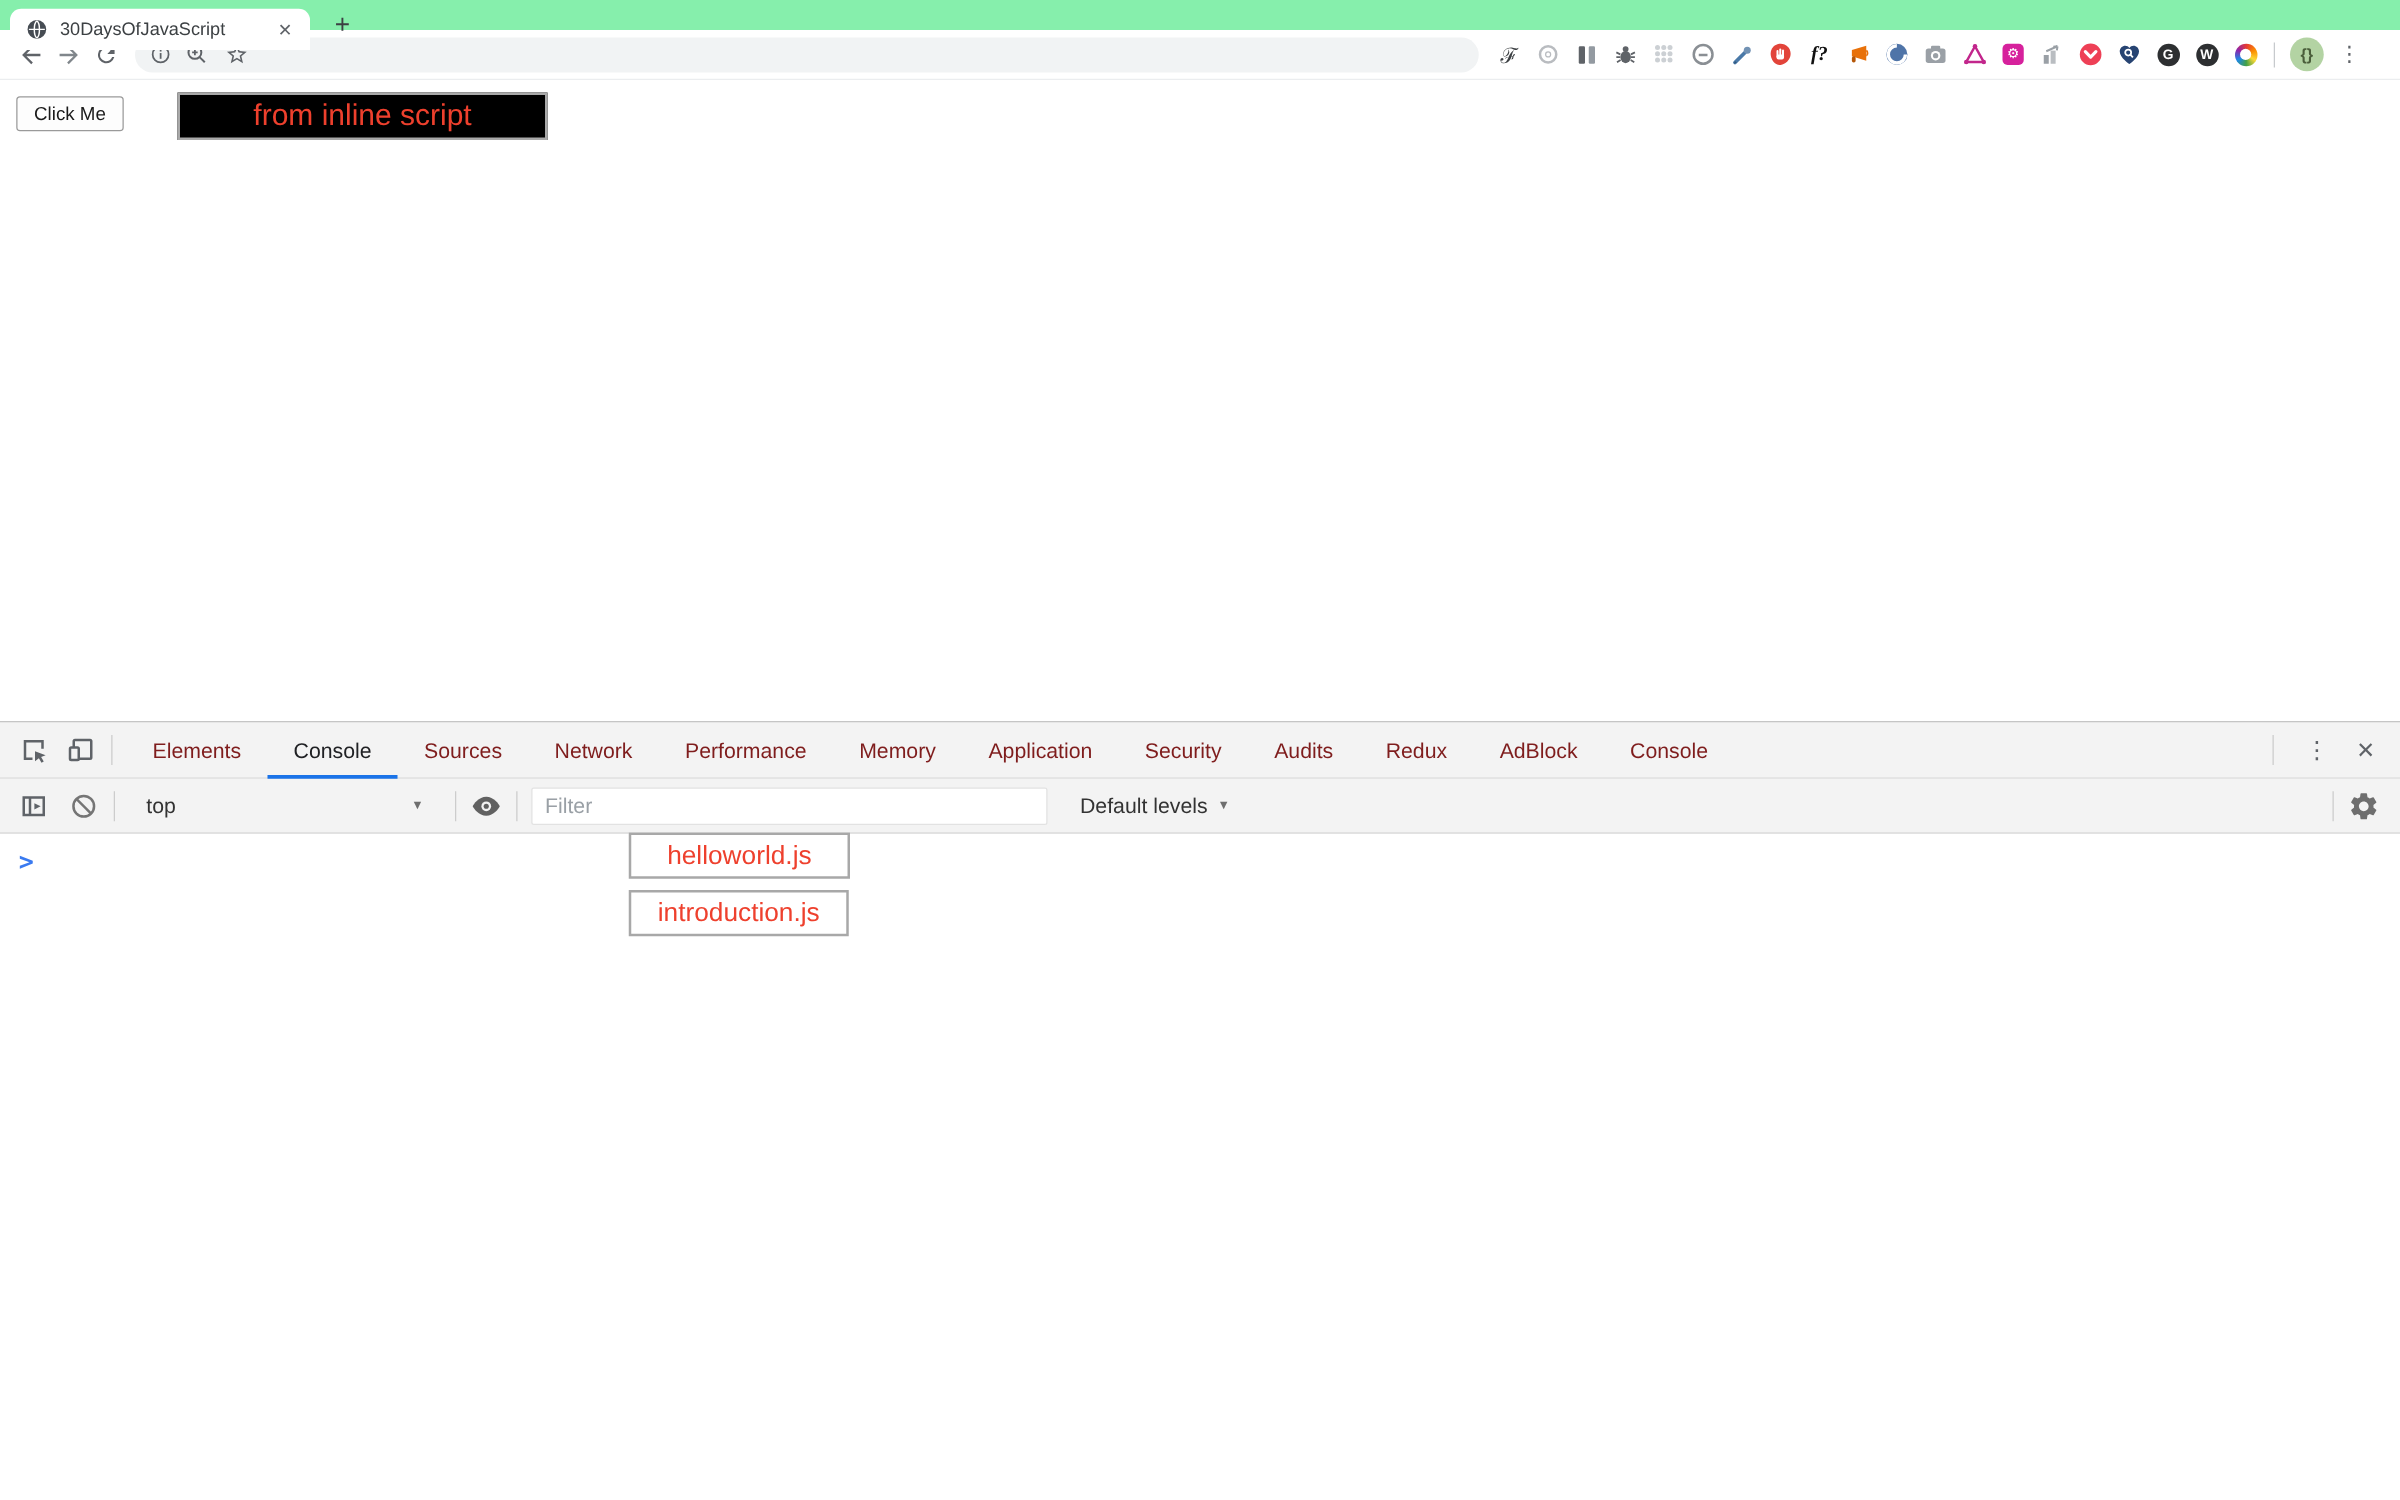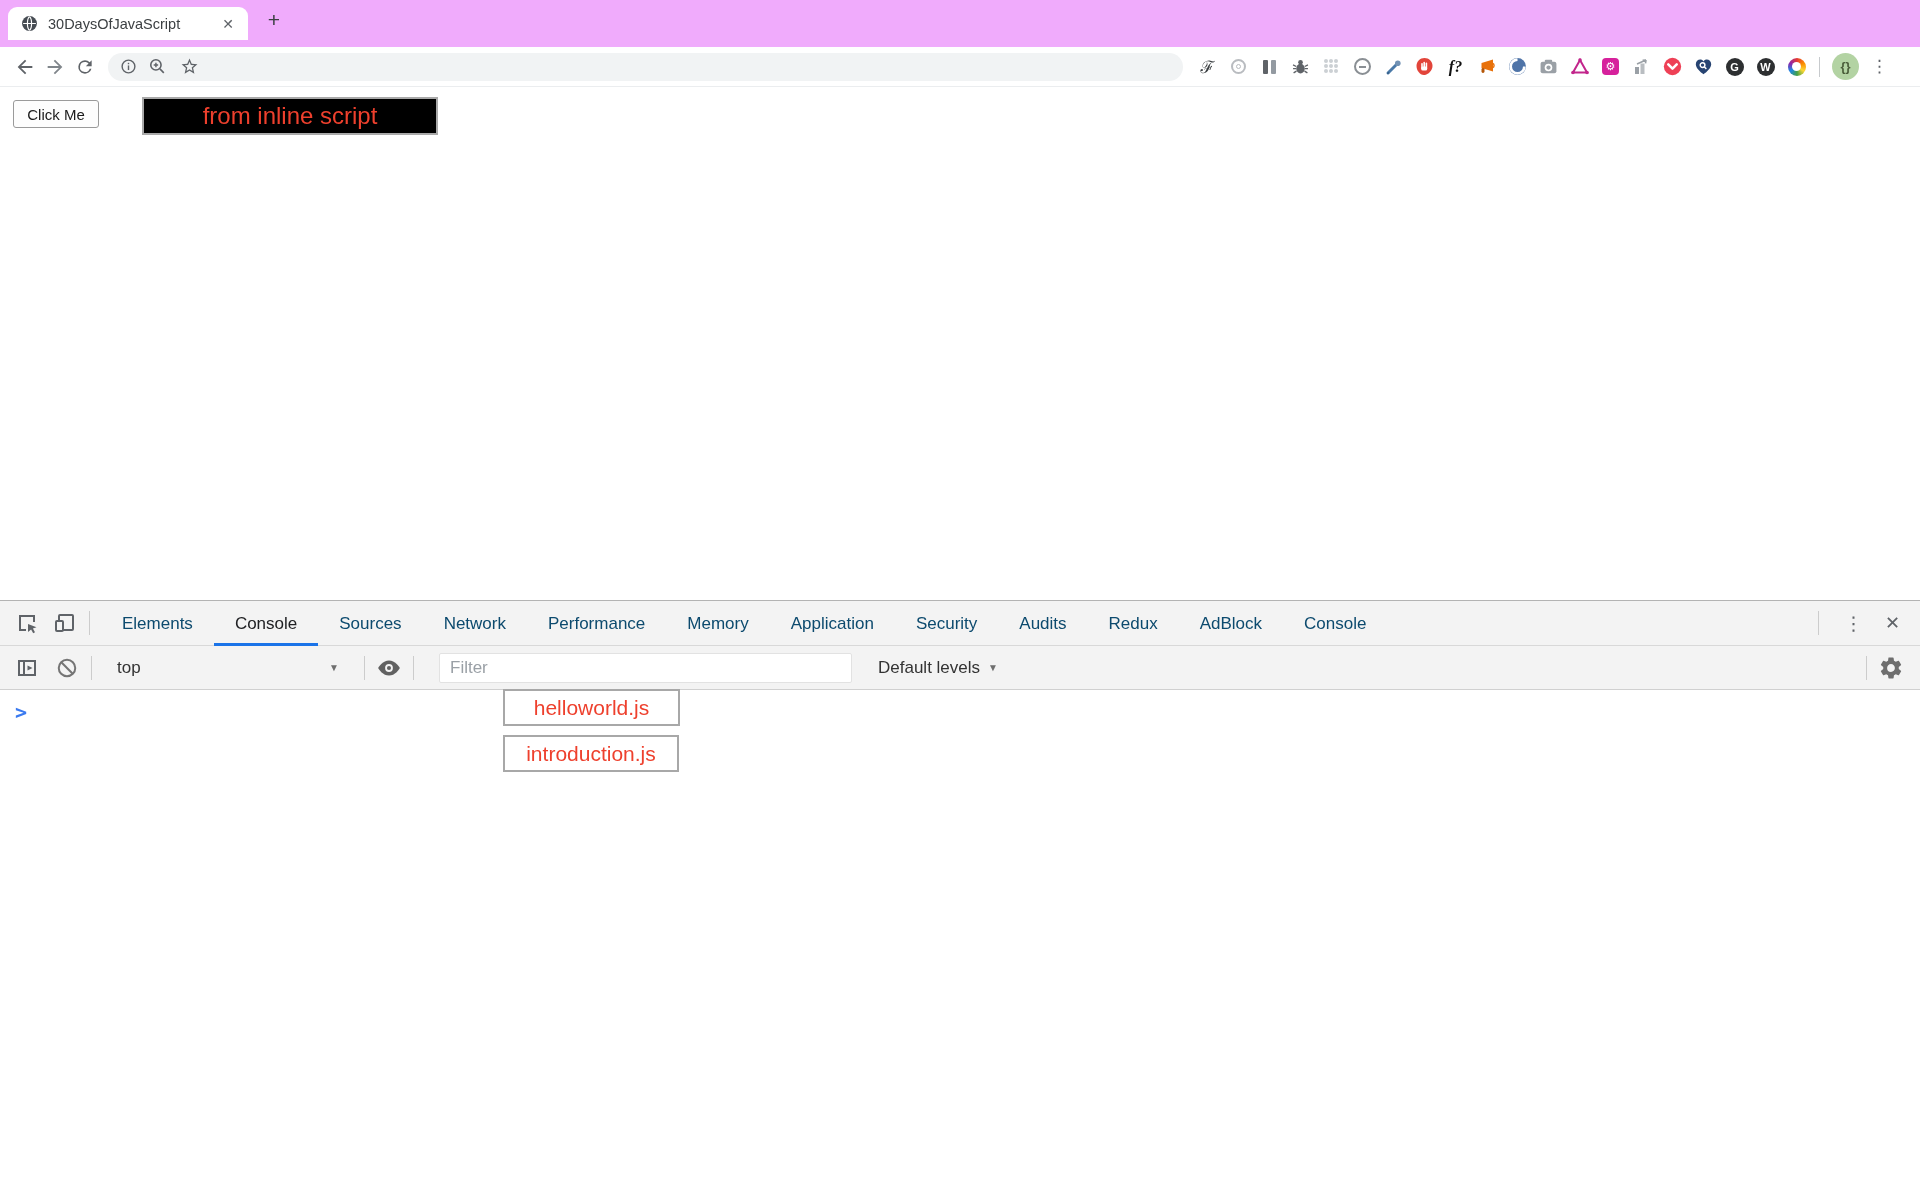--- a/index.html
+++ b/index.html
@@ -1,21 +1,21 @@
 <!DOCTYPE html>
 <html><head>
 <meta charset="utf-8">
 <style>
   * { box-sizing: border-box; margin: 0; padding: 0; }
   html, body { width: 1920px; height: 1200px; overflow: hidden; background: #fff;
     font-family: "Liberation Sans", sans-serif; }
   .window { width: 1920px; height: 1200px; display: flex; flex-direction: column; }
 
   
-  .tabstrip { height: 47px; background: #f0abfc; position: relative; flex: none; }
+  .tabstrip { height: 24px; background: #86efac; position: relative; flex: none; }
   .tab { position: absolute; left: 8px; top: 7px; width: 240px; height: 33px;
     background: #fff; border-radius: 9px 9px 0 0; display: flex; align-items: center;
     padding: 0 10px 0 13px; }
   .tab-title { flex: 1; font-size: 14.5px; color: #3c4043; margin-left: 10px;
     white-space: nowrap; overflow: hidden; }
   .tab-close { font-size: 14px; color: #5f6368; padding: 2px 4px; cursor: default; }
   .newtab-btn { position: absolute; left: 260px; top: 6px; width: 28px; height: 28px;
     display: flex; align-items: center; justify-content: center; font-size: 21px;
     color: #3c4043; border-radius: 50%; }
 
@@ -78,35 +78,35 @@
 
   
   .devtools { flex: 1; border-top: 1px solid #b3b3b3; display: flex;
     flex-direction: column; position: relative; background: #fff; }
   .dt-tabbar { height: 45px; background: #f3f3f3; border-bottom: 1px solid #d8d8d8;
     display: flex; align-items: center; flex: none; }
   .dt-icbtn { width: 26px; height: 26px; display: flex; align-items: center;
     justify-content: center; flex: none; }
   .vsep { width: 1px; height: 24px; background: #ccc; margin: 0 11px; flex: none; }
   .dt-tab { padding: 0 21px; height: 45px; line-height: 45px; font-size: 17px;
-    color: #0c4a6e; position: relative; flex: none; white-space: nowrap; }
+    color: #7f1d1d; position: relative; flex: none; white-space: nowrap; }
   .dt-tab.active { color: #202124; }
   .dt-tab.active::after { content: ""; position: absolute; left: 0; right: 0; bottom: 0;
     height: 3px; background: #1a73e8; }
   .dt-right { margin-left: auto; display: flex; align-items: center; }
   .dt-kebab { font-size: 19px; color: #5f6368; padding: 0 14px; }
   .dt-close { font-size: 18px; color: #5f6368; padding: 0 20px 0 8px; }
 
   .dt-toolbar { height: 44px; background: #f3f3f3; border-bottom: 1px solid #d0d0d0;
     display: flex; align-items: center; flex: none; }
   .ctx-select { width: 250px; display: flex; align-items: center;
     justify-content: space-between; padding: 0 14px; font-size: 17px; color: #333; flex: none; }
   .ctx-arrow { font-size: 10px; color: #6e6e6e; }
   .filter { width: 413px; height: 30px; border: 1px solid #e2e2e2; background: #fff;
-    border-radius: 2px; margin-left: 14px; padding: 0 10px; font-size: 17px;
+    border-radius: 2px; padding: 0 10px; font-size: 17px;
     color: #333; outline: none; flex: none; font-family: "Liberation Sans", sans-serif; }
   .filter::placeholder { color: #9aa0a6; }
   .levels { display: flex; align-items: center; gap: 8px; margin-left: 26px;
     font-size: 17px; color: #333; flex: none; }
   .dt-gear { margin: 0 16px 0 0; }
 
   .console { flex: 1; background: #fff; font-family: "DejaVu Sans Mono", "Liberation Mono", monospace; }
   .msg-row { height: 37px; border-bottom: 1px solid #f0f0f0; display: flex;
     align-items: center; padding-left: 34px; font-size: 20px; color: #212529; }
   .msg-link { margin-left: auto; margin-right: 48px; font-size: 19px; color: #33373b;

